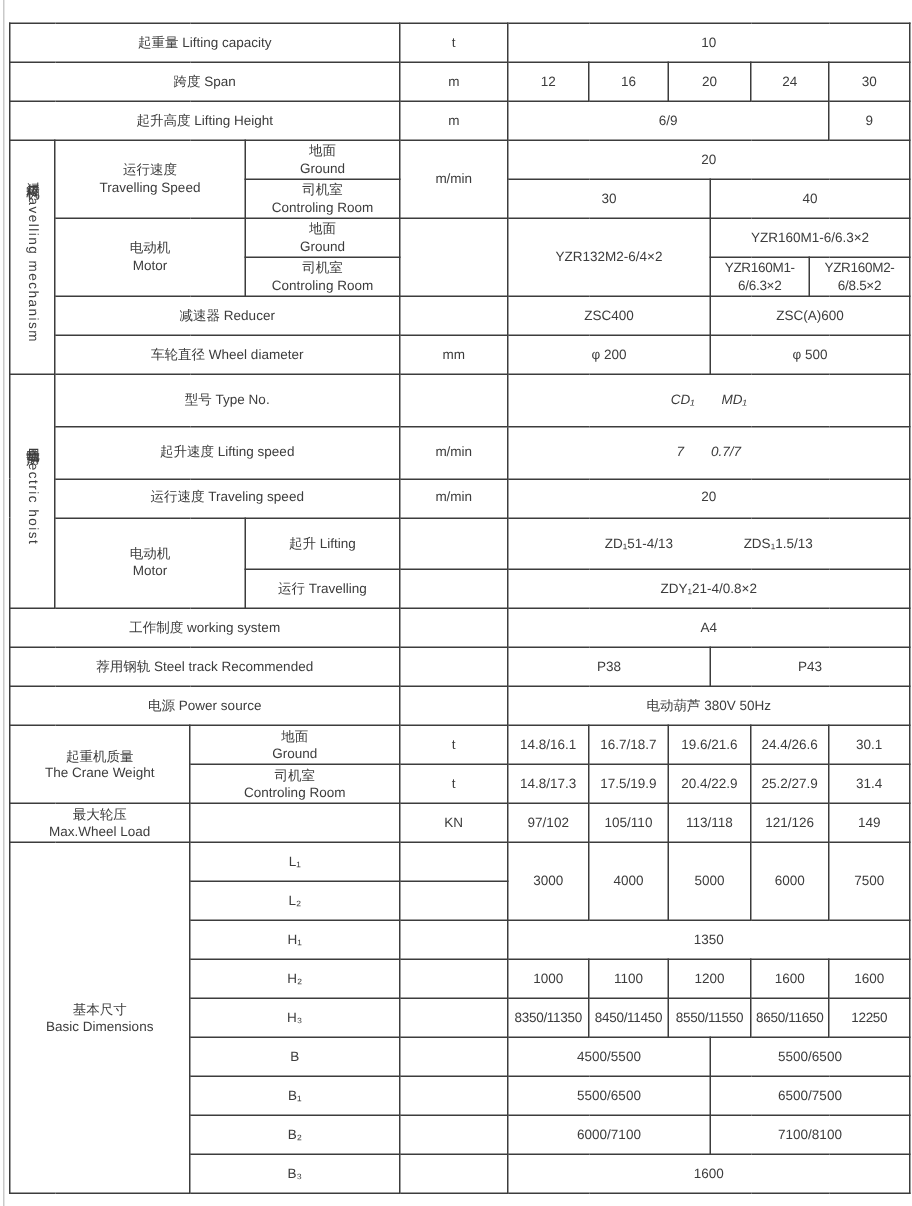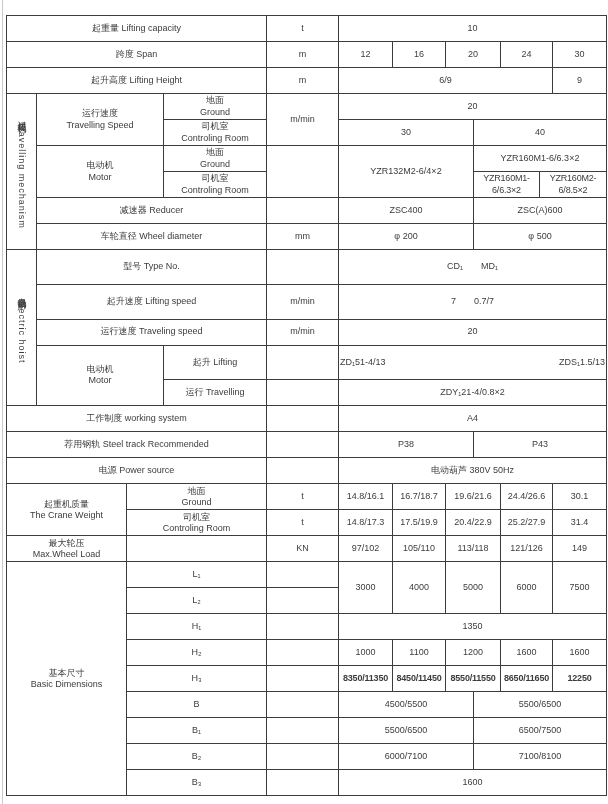--- a/index.html
+++ b/index.html
@@ -23,24 +23,24 @@
     padding:0 1px;height:25px;
     white-space:pre-line;
     overflow:hidden;
   }
   .vcell{padding:0;}
   .vtext{
     writing-mode:vertical-lr;text-orientation:mixed;
     margin:0 auto;letter-spacing:1px;font-size:9px;line-height:1;
   }
   .pair{display:flex;justify-content:center;align-items:center;}
-  .gap-sm{gap:18px;}
-  .gap-lg{gap:47px;justify-content:space-between;}
+  .gap-sm{gap:18px;font-style:italic;}
+  .gap-lg{gap:47px;}
   .small{font-size:6.4px;letter-spacing:-0.2px;padding:0;}
-  .tight{font-size:8px;letter-spacing:-0.2px;font-weight:bold;}
+  .tight{font-size:8px;letter-spacing:-0.2px;}
 </style>
 </head>
 <body>
 
 <div class="page-edge"></div>
 
 <table class="spec-table">
   <colgroup>
     <col style="width:26px">
       <col style="width:90px">

